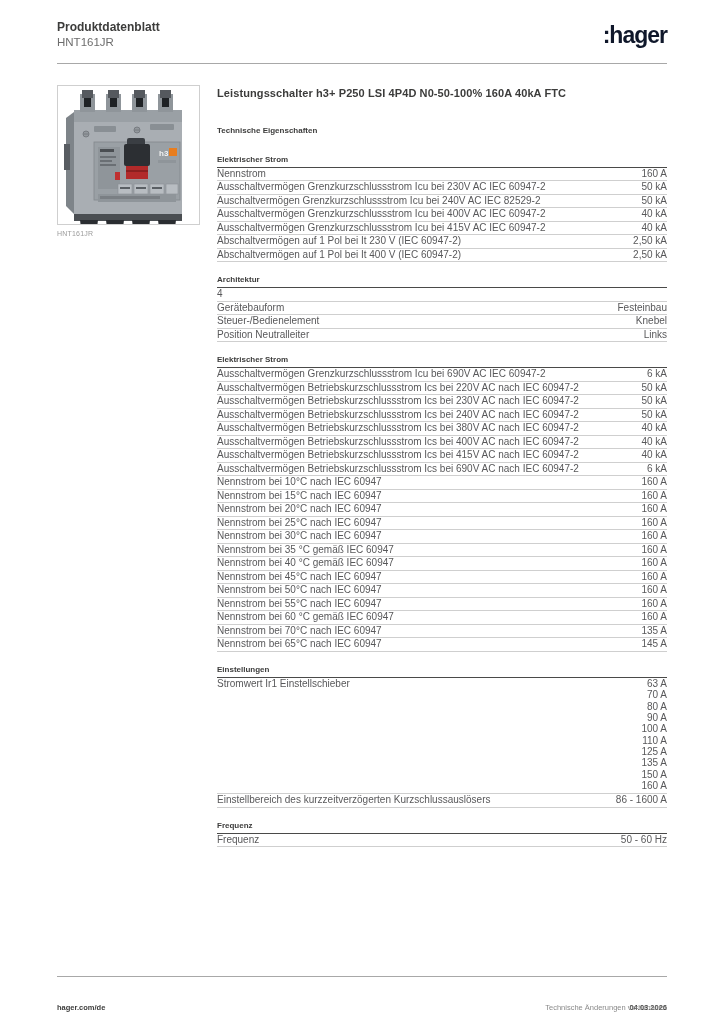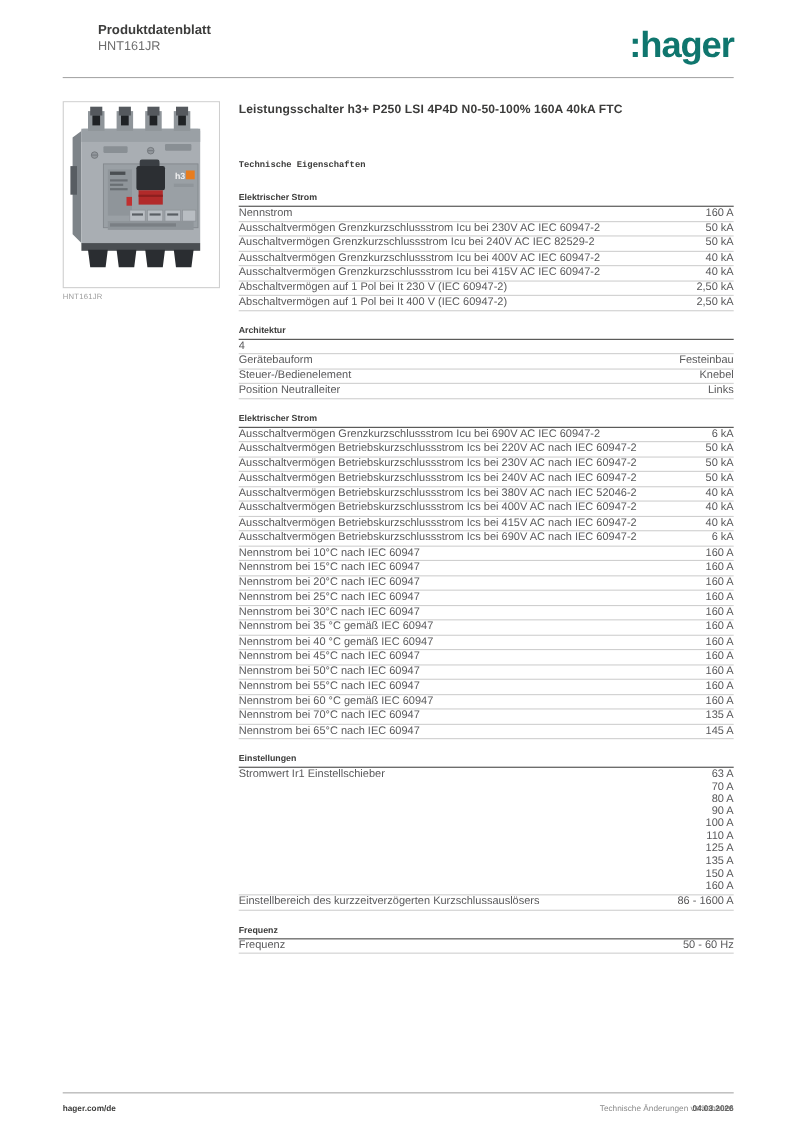--- a/index.html
+++ b/index.html
@@ -7,36 +7,36 @@
   body {
     font-family:"Liberation Sans", sans-serif;
     background:#ffffff;
     color:#58585a;
     position:relative;
     overflow:hidden;
   }
   .page { position:absolute; inset:0; padding:20px 57px 0 57px; }
 
   
-  .header { display:flex; justify-content:space-between; align-items:flex-start;margin-left:32px; }
+  .header { display:flex; justify-content:space-between; align-items:flex-start; }
   .header-title { font-size:12px; font-weight:bold; color:#3c3c3b; line-height:1.25; }
   .header-subtitle { font-size:11.5px; color:#6d6d6d; line-height:1.3; }
-  .logo { font-size:33px; font-weight:bold; color:#0f766e; letter-spacing:-1px; line-height:1; margin-top:4px; }
+  .logo { font-size:23px; font-weight:bold; color:#0f172a; letter-spacing:-1px; line-height:1; margin-top:4px; }
   .header-rule { border:none; border-top:1px solid #a8a8a8; margin-top:13px; }
 
   
   .main { display:flex; margin-top:21px; }
   .left-col { width:160px; flex:0 0 160px; }
   .right-col { flex:1; min-width:0; }
 
-  .img-box { width:143px; height:170px; border:1px solid #cfcfcf; background:#fff; overflow:hidden; }
+  .img-box { width:143px; height:140px; border:1px solid #cfcfcf; background:#fff; overflow:hidden; }
   .img-caption { font-size:7px; color:#9b9b9b; margin-top:5px; letter-spacing:0.2px; }
 
   .product-title { font-size:11px; font-weight:bold; color:#3c3c3b; margin-top:2px; letter-spacing:0.1px; }
-  .tech-heading { font-size:8px; font-weight:bold; color:#3c3c3b; margin-top:40px;font-family:Liberation Mono, monospace; }
+  .tech-heading { font-size:8px; font-weight:bold; color:#3c3c3b; margin-top:27px; }
 
   .spec-sections { margin-top:20px; }
   .spec-section { margin-bottom:13px; }
   .spec-section-title {
     font-size:8px; font-weight:bold; color:#3c3c3b;
     padding-bottom:3px; border-bottom:1px solid #4a4a49;
   }
   .spec-row {
     display:flex; justify-content:space-between; align-items:flex-start;
     font-size:10px; line-height:8.5px;
@@ -46,21 +46,21 @@
   .spec-row:first-of-type { border-top:1px solid #d6d6d6; }
   .spec-label { flex:1; padding-right:8px; }
   .spec-value { text-align:right; white-space:nowrap; }
   .spec-value div { line-height:11.3px; }
   .spec-value div:first-child { line-height:8.5px; padding-bottom:1px; }
 
   
   .footer {
     position:absolute; left:57px; right:57px; bottom:12px;
     border-top:1px solid #a8a8a8;
-    padding-top:9px;
+    padding-top:26px;
     display:flex; justify-content:space-between; align-items:baseline;
     font-size:7.5px;
   }
   .footer-left { font-weight:bold; color:#3c3c3b; }
   .footer-center { color:#8a8a8a; position:absolute; left:16px; right:0; text-align:right;margin-left:45px; }
   .footer-right { font-weight:bold; color:#3c3c3b; }
 </style>
 </head>
 <body>
 
@@ -224,21 +224,21 @@
             </div>
             <div class="spec-row">
               <div class="spec-label">Ausschaltvermögen Betriebskurzschlussstrom Ics bei 230V AC nach IEC 60947-2</div>
               <div class="spec-value">50 kA</div>
             </div>
             <div class="spec-row">
               <div class="spec-label">Ausschaltvermögen Betriebskurzschlussstrom Ics bei 240V AC nach IEC 60947-2</div>
               <div class="spec-value">50 kA</div>
             </div>
             <div class="spec-row">
-              <div class="spec-label">Ausschaltvermögen Betriebskurzschlussstrom Ics bei 380V AC nach IEC 52046-2</div>
+              <div class="spec-label">Ausschaltvermögen Betriebskurzschlussstrom Ics bei 380V AC nach IEC 60947-2</div>
               <div class="spec-value">40 kA</div>
             </div>
             <div class="spec-row">
               <div class="spec-label">Ausschaltvermögen Betriebskurzschlussstrom Ics bei 400V AC nach IEC 60947-2</div>
               <div class="spec-value">40 kA</div>
             </div>
             <div class="spec-row">
               <div class="spec-label">Ausschaltvermögen Betriebskurzschlussstrom Ics bei 415V AC nach IEC 60947-2</div>
               <div class="spec-value">40 kA</div>
             </div>

